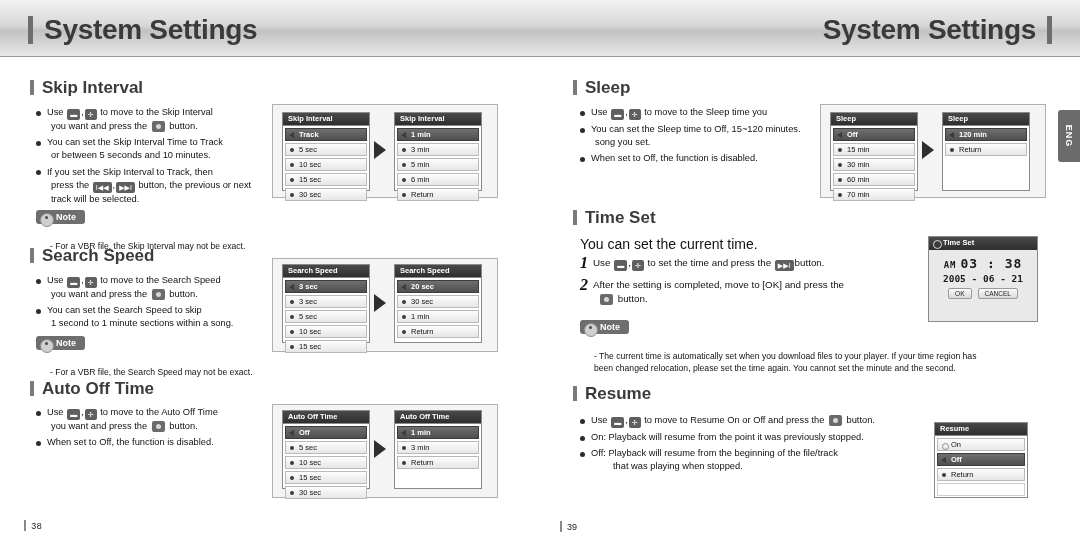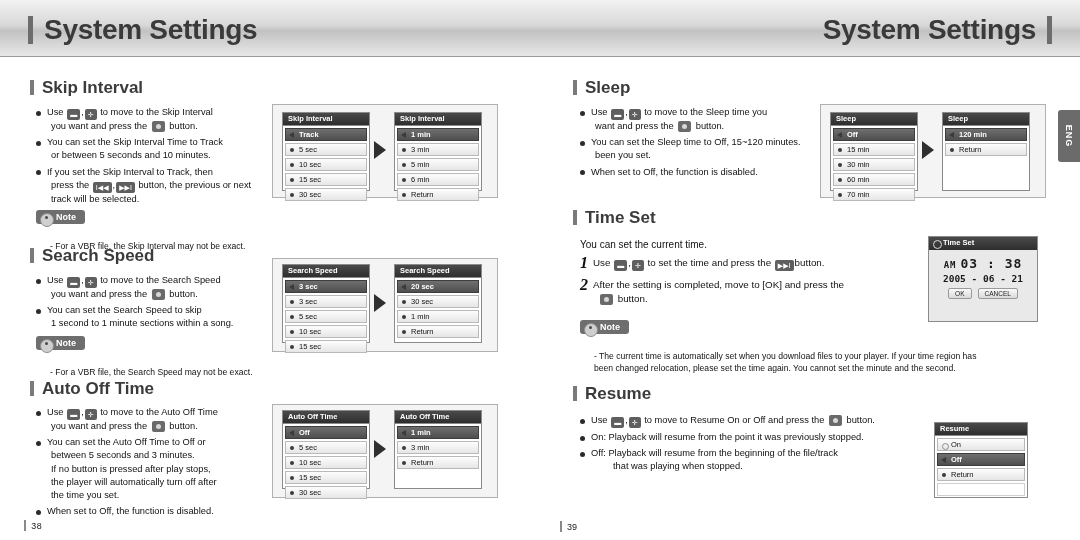--- a/index.html
+++ b/index.html
@@ -22,21 +22,21 @@
     border-radius:3px 0 0 3px;color:#fff;font-size:9px;font-weight:bold;
     display:flex;align-items:center;justify-content:center;}
   .eng-tab span{transform:rotate(90deg);letter-spacing:1px;}
 
   
   .sec-h{position:absolute;font-size:17px;font-weight:bold;color:#3b3b3b;}
   .sec-h .tick{display:inline-block;width:4px;height:15px;background:#7a7a7a;
     margin-right:8px;vertical-align:-2px;}
 
   
-  .txt{position:absolute;font-size:10px;line-height:13.2px;color:#111;}
+  .txt{position:absolute;font-size:14px;line-height:13.2px;color:#111;}
   .bullets{position:absolute;}
   .bul{position:relative;font-size:9.3px;line-height:13.2px;color:#111;margin-bottom:3px;padding-left:11px;}
   .bul:before{content:"";position:absolute;left:0;top:4.5px;width:5px;height:5px;border-radius:50%;
     background:#2b2b2b;}
   .bul .ind{display:block;padding-left:4px;}
 
   
   .k{display:inline-block;vertical-align:-2px;background:#5f5f5f;color:#fff;border-radius:2px;
     font-size:7px;line-height:9px;padding:1px 3px;margin:0 1px;}
   .kbig{display:inline-block;vertical-align:-3px;width:13px;height:11px;background:#6a6a6a;
@@ -184,21 +184,20 @@
       <div class="row"><span class="dot"></span><span>1 min</span></div>
       <div class="row"><span class="dot"></span><span>Return</span></div>
     </div>
   </div>
 
   <div class="sec-h" style="left:30px;top:379px;">
     <span class="tick"></span><span>Auto Off Time</span>
   </div>
   <div class="bullets" style="left:36px;top:406px;width:234px;">
     <div class="bul">Use <span class="k">▬</span>,<span class="k">✛</span> to move to the Auto Off Time<span class="ind">you want and press the <span class="kbig"></span> button.</span></div>
-    <div class="bul">You can set the Auto Off Time to Off or<span class="ind">between 5 seconds and 3 minutes.</span><span class="ind">If no button is pressed after play stops,</span><span class="ind">the player will automatically turn off after</span><span class="ind">the time you set.</span></div>
     <div class="bul">When set to Off, the function is disabled.</div>
   </div>
 
   <div class="frame" style="left:272px;top:404px;width:224px;height:92px;"></div>
   <div class="scr" style="left:282px;top:410px;width:86px;height:77px;">
     <div class="tb">Auto Off Time</div>
     <div class="rows">
       <div class="row sel"><span class="rt"></span><span>Off</span></div>
       <div class="row"><span class="dot"></span><span>5 sec</span></div>
       <div class="row"><span class="dot"></span><span>10 sec</span></div>
@@ -213,22 +212,22 @@
       <div class="row sel"><span class="rt"></span><span>1 min</span></div>
       <div class="row"><span class="dot"></span><span>3 min</span></div>
       <div class="row"><span class="dot"></span><span>Return</span></div>
     </div>
   </div>
 
   <div class="sec-h" style="left:573px;top:78px;">
     <span class="tick"></span><span>Sleep</span>
   </div>
   <div class="bullets" style="left:580px;top:106px;width:236px;">
-    <div class="bul">Use <span class="k">▬</span>,<span class="k">✛</span> to move to the Sleep time you<span class="ind">want and press the <span class="kbig"></span> button.</span></div>
-    <div class="bul">You can set the Sleep time to Off, 15~120 minutes.<span class="ind">been you set.</span></div>
+    <div class="bul">Use <span class="k">▬</span>,<span class="k">✛</span> to move to the Sleep time you</div>
+    <div class="bul">You can set the Sleep time to Off, 15~120 minutes.<span class="ind">song you set.</span></div>
     <div class="bul">When set to Off, the function is disabled.</div>
   </div>
 
   <div class="frame" style="left:820px;top:104px;width:224px;height:92px;"></div>
   <div class="scr" style="left:830px;top:112px;width:86px;height:77px;">
     <div class="tb">Sleep</div>
     <div class="rows">
       <div class="row sel"><span class="rt"></span><span>Off</span></div>
       <div class="row"><span class="dot"></span><span>15 min</span></div>
       <div class="row"><span class="dot"></span><span>30 min</span></div>

